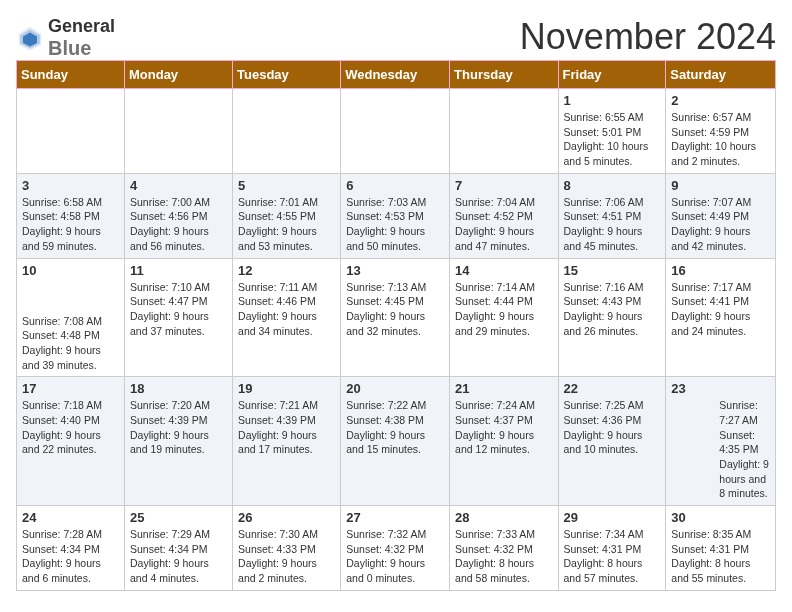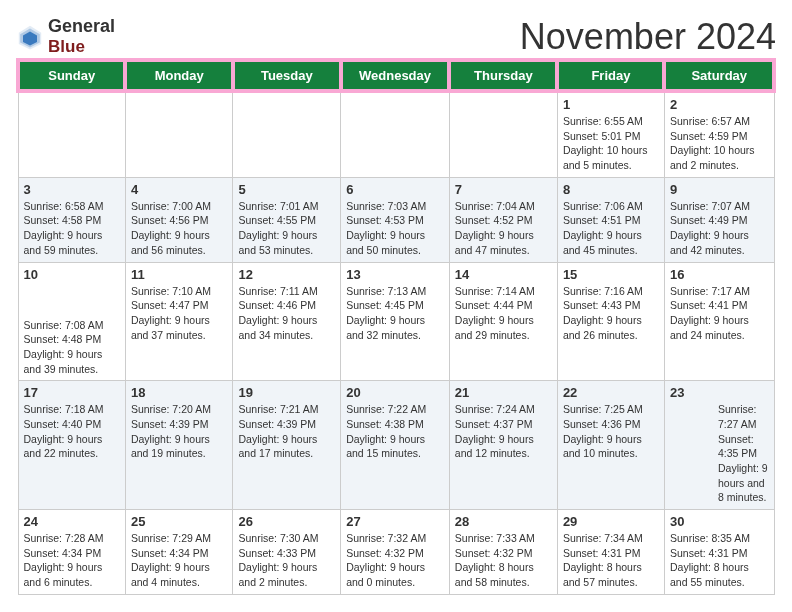--- a/index.html
+++ b/index.html
@@ -19,23 +19,23 @@
       display: flex;
       align-items: center;
       gap: 4px;
     }
     .logo-text-general {
       font-size: 18px;
       font-weight: bold;
       color: #333;
     }
     .logo-text-blue {
-      font-size: 17px;
-      font-weight: bold;
-      color: #7f1d1d;
+      font-size: 20px;
+      font-weight: bold;
+      color: #737373;
     }
     .logo-icon {
       width: 28px;
       height: 28px;
     }
     .title-area {
       text-align: right;
     }
     .month-title {
       font-size: 36px;
@@ -46,27 +46,27 @@
       font-size: 16px;
       color: #555;
       font-weight: bold;
     }
     table {
       width: 100%;
       border-collapse: collapse;
       font-size: 11px;
     }
     thead tr th {
-      background-color: #15803d;
+      background-color: #a16207;
       color: #fff;
       padding: 6px 4px;
-      text-align: center;
+      text-align: left;
       font-size: 13px;
       font-weight: bold;
-      border: 4px solid #f9a8d4;
+      border: 1px solid #f9a8d4;
     }
     tbody tr td {
       border: 1px solid #ccc;
       padding: 4px 5px;
       vertical-align: top;
       width: 110px;
       min-height: 80px;
       background: #fff;
     }
     tbody tr:nth-child(even) td {

